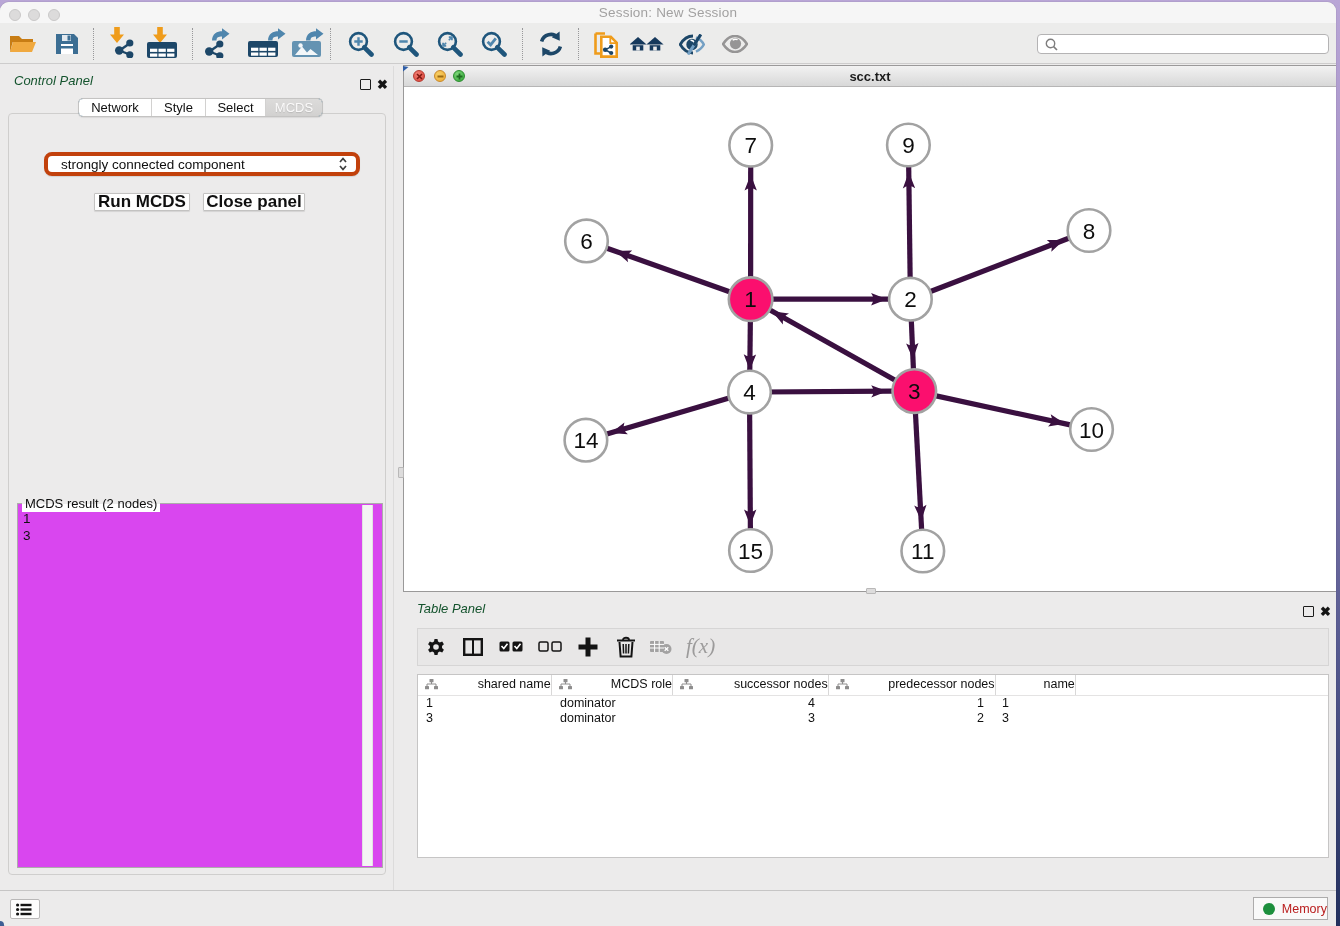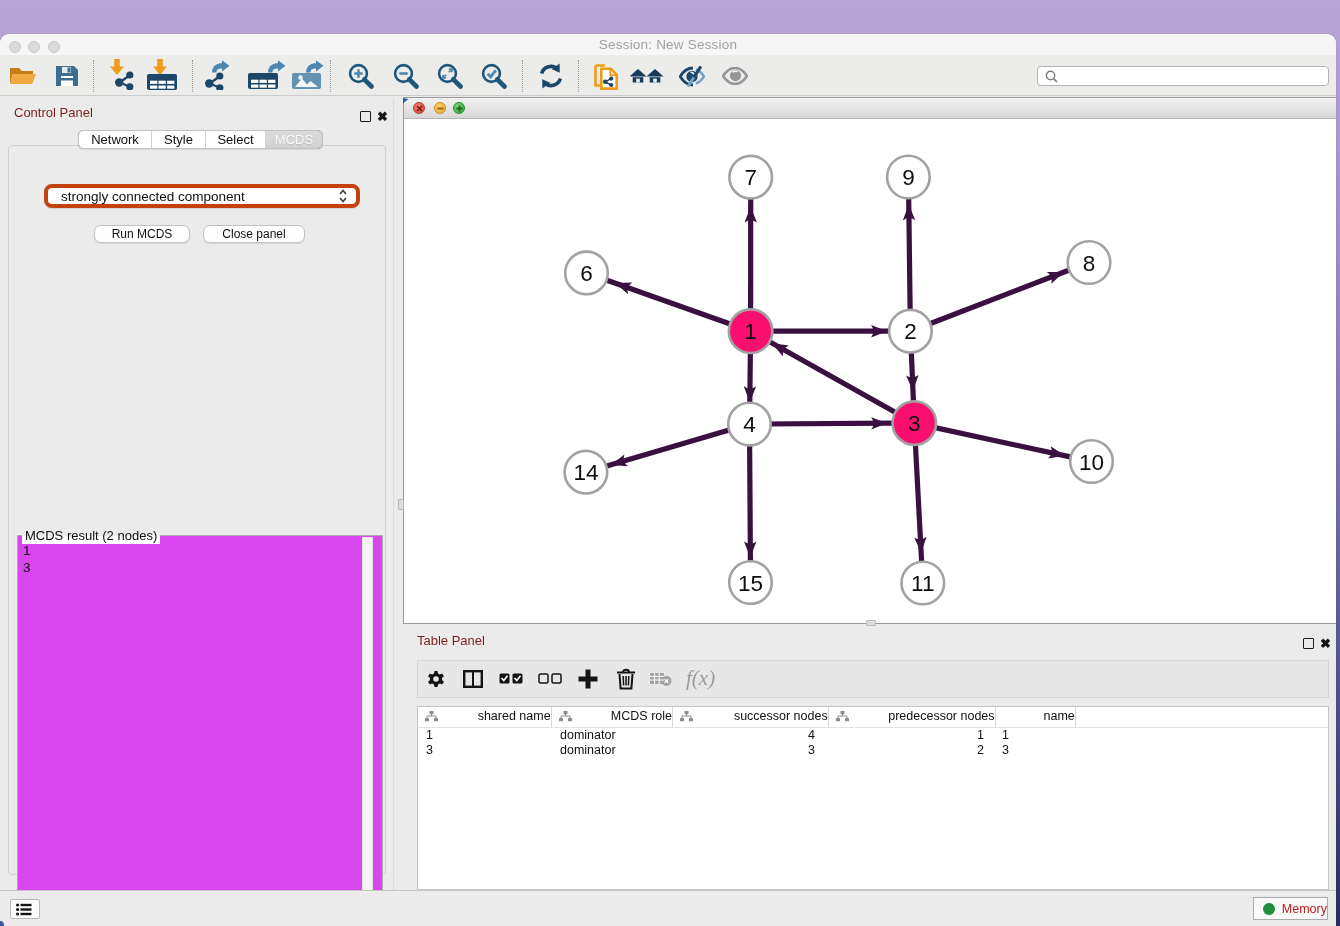--- a/index.html
+++ b/index.html
@@ -1,37 +1,37 @@
 <!DOCTYPE html>
 <html><head><meta charset="utf-8">
 <style>
 html,body{margin:0;padding:0;width:1340px;height:926px;overflow:hidden;}
 body{font-family:"Liberation Sans",sans-serif;background:linear-gradient(180deg,#b9a6d6 0%,#ab98cc 15%,#8d7fb4 40%,#565a90 70%,#23305e 100%);}
-#win{position:absolute;left:0;top:2px;right:4px;bottom:0;background:#ecebeb;border-radius:9px 9px 0 6px;overflow:hidden;box-shadow:0 0 1px rgba(0,0,0,.4);margin-top:32px;}
+#win{position:absolute;left:0;top:2px;right:4px;bottom:0;background:#ecebeb;border-radius:9px 9px 0 6px;overflow:hidden;box-shadow:0 0 1px rgba(0,0,0,.4);}
 #titlebar{position:absolute;left:0;top:0;right:0;height:21px;background:#f6f6f6;border-bottom:1px solid #d8d8d8;}
 #titlebar .dot{position:absolute;top:7px;width:12px;height:12px;border-radius:50%;background:#dcdbdb;border:1px solid #c9c8c8;box-sizing:border-box;}
 #wtitle{position:absolute;top:3px;left:0;right:0;text-align:center;font-size:13.5px;color:#a2a1a1;letter-spacing:.2px;}
 #toolbar{position:absolute;left:0;top:21px;right:0;height:40px;background:#ececeb;border-bottom:1px solid #cdcccc;}
 .tsep{position:absolute;top:5px;height:32px;width:0;border-left:1px dotted #98989a;}
 .ticon{position:absolute;top:0;}
 #searchbox{position:absolute;left:1037px;top:11px;width:290px;height:18px;background:#fff;border:1px solid #b4b3b4;border-radius:4px;}
 #cpanel{position:absolute;left:0;top:64px;width:393px;bottom:35px;background:#ecebeb;border-right:1px solid #dcdbdb;}
-.phead{font-size:13px;color:#7f1d1d;}
+.phead{font-size:13px;color:#14532d;font-style:italic;}
 .wicons{position:absolute;top:9px;}
 .sqico{display:inline-block;width:9px;height:9px;border:1.6px solid #1c1c1c;border-radius:1px;vertical-align:middle;}
 .xico{font-size:13px;color:#141414;font-weight:bold;vertical-align:middle;}
 #tabbox{position:absolute;left:8px;right:7px;top:47px;bottom:16px;border:1px solid #cfcecd;border-radius:4px;}
 .seg{position:absolute;display:flex;border:1px solid #c4c3c2;border-radius:5px;overflow:hidden;background:#0c4a6e;box-shadow:0 .5px 1px rgba(0,0,0,.08);}
 .seg div{display:flex;align-items:center;justify-content:center;font-size:13px;color:#0f0f0f;background:#fff;border-right:1px solid #d2d1d0;}
 .seg div:last-child{border-right:none;}
 .seg div.sel{background:linear-gradient(#dcdbda,#d2d1d0);color:#fbfafa;text-shadow:0 1px 1px rgba(0,0,0,.12);}
 #optlabel{position:absolute;top:71px;left:0;width:100%;text-align:center;font-size:14px;color:#0e0e0e;}
 #dropdown{position:absolute;left:44px;top:86px;width:308px;height:16px;background:#fff;border:4px solid #c2410c;border-radius:8px;box-shadow:0 .5px 1px rgba(0,0,0,.1);}
 #dropdown span{position:absolute;left:13px;top:0.5px;font-size:13.5px;color:#0e0e0e;}
-.btn{position:absolute;height:16px;background:linear-gradient(#ffffff,#fdfdfd);border:1px solid #c3c2c1;border-radius:7px;font-size:12px;color:#0f0f0f;display:flex;align-items:center;justify-content:center;box-shadow:0 .5px 1px rgba(0,0,0,.1);}
+.btn{position:absolute;height:16px;background:linear-gradient(#ffffff,#fdfdfd);border:1px solid #c3c2c1;border-radius:1px;font-size:17px;color:#0f0f0f;display:flex;align-items:center;justify-content:center;box-shadow:0 .5px 1px rgba(0,0,0,.1);font-weight:bold;}
 #fieldset{position:absolute;left:17px;top:437px;width:364px;height:363px;border:1px solid #adacab;background:#d946ef;}
 #fieldset .legend{position:absolute;left:4px;top:-8.5px;background:linear-gradient(#ecebeb 0,#ecebeb 8.5px,#fff 8.5px);padding:0 3px;font-size:13px;color:#0d0d0d;line-height:16px;}
 #fieldset .txt{position:absolute;left:5px;top:7px;font-size:13.5px;color:#111;line-height:16.5px;white-space:pre;}
 #fieldset .sb{position:absolute;right:9px;top:1px;bottom:1px;width:9px;background:#f4f4f4;border-left:1px solid #e2e2e2;border-right:1px solid #e2e2e2;}
 #netwin{position:absolute;left:403px;top:62.5px;right:0;height:525px;border:1px solid #9a9999;border-right:none;background:#fff;}
 #nettitle{position:absolute;left:0;top:0;right:0;height:20px;background:linear-gradient(#f2f2f2,#d8d8d8);border-bottom:1px solid #b6b5b5;}
 #nettitle .t{position:absolute;top:3px;left:0;right:0;text-align:center;font-size:13px;font-weight:bold;color:#1c1c1c;}
 .tl{position:absolute;top:4px;width:12px;height:12px;border-radius:50%;box-sizing:border-box;}
 #netcanvas{position:absolute;left:0;top:21px;right:0;bottom:0;background:#fff;}
 #tpanel{position:absolute;left:403px;top:592px;right:0;bottom:35px;background:#ecebeb;}
@@ -262,20 +262,21 @@
 <div class="tl" style="left:29.5px;background:radial-gradient(circle at 35% 30%,#f7ce64,#eda931);border:.5px solid #c8892a">
           <svg width="11" height="11" viewBox="0 0 11 11" style="position:absolute;left:0;top:0">
             <path d="M2.5,5.5 L8.5,5.5" stroke="#9a6a14" stroke-width="1.8"></path>
           </svg>
         </div>
 <div class="tl" style="left:49px;background:radial-gradient(circle at 35% 30%,#7ed67a,#2da232);border:.5px solid #2b8c2f">
           <svg width="11" height="11" viewBox="0 0 11 11" style="position:absolute;left:0;top:0">
             <path d="M5.5,2.5 L5.5,8.5 M2.5,5.5 L8.5,5.5" stroke="#1d6b20" stroke-width="1.8"></path>
           </svg>
         </div>
+<div class="t">scc.txt</div>
 </div>
 <div id="netcanvas">
 <svg width="933" height="504" viewBox="0 0 933 504" font-family="Liberation Sans, sans-serif">
 <g stroke="#3a1040" stroke-width="5.2">
 <line x1="346.6" y1="212.2" x2="346.7" y2="80.0"></line>
 <line x1="346.6" y1="212.2" x2="203.0" y2="161.2"></line>
 <line x1="346.6" y1="212.2" x2="484.6" y2="212.2"></line>
 <line x1="346.6" y1="212.2" x2="345.8" y2="283.3"></line>
 <line x1="506.4" y1="212.2" x2="504.7" y2="79.8"></line>
 <line x1="506.4" y1="212.2" x2="664.7" y2="151.3"></line>

